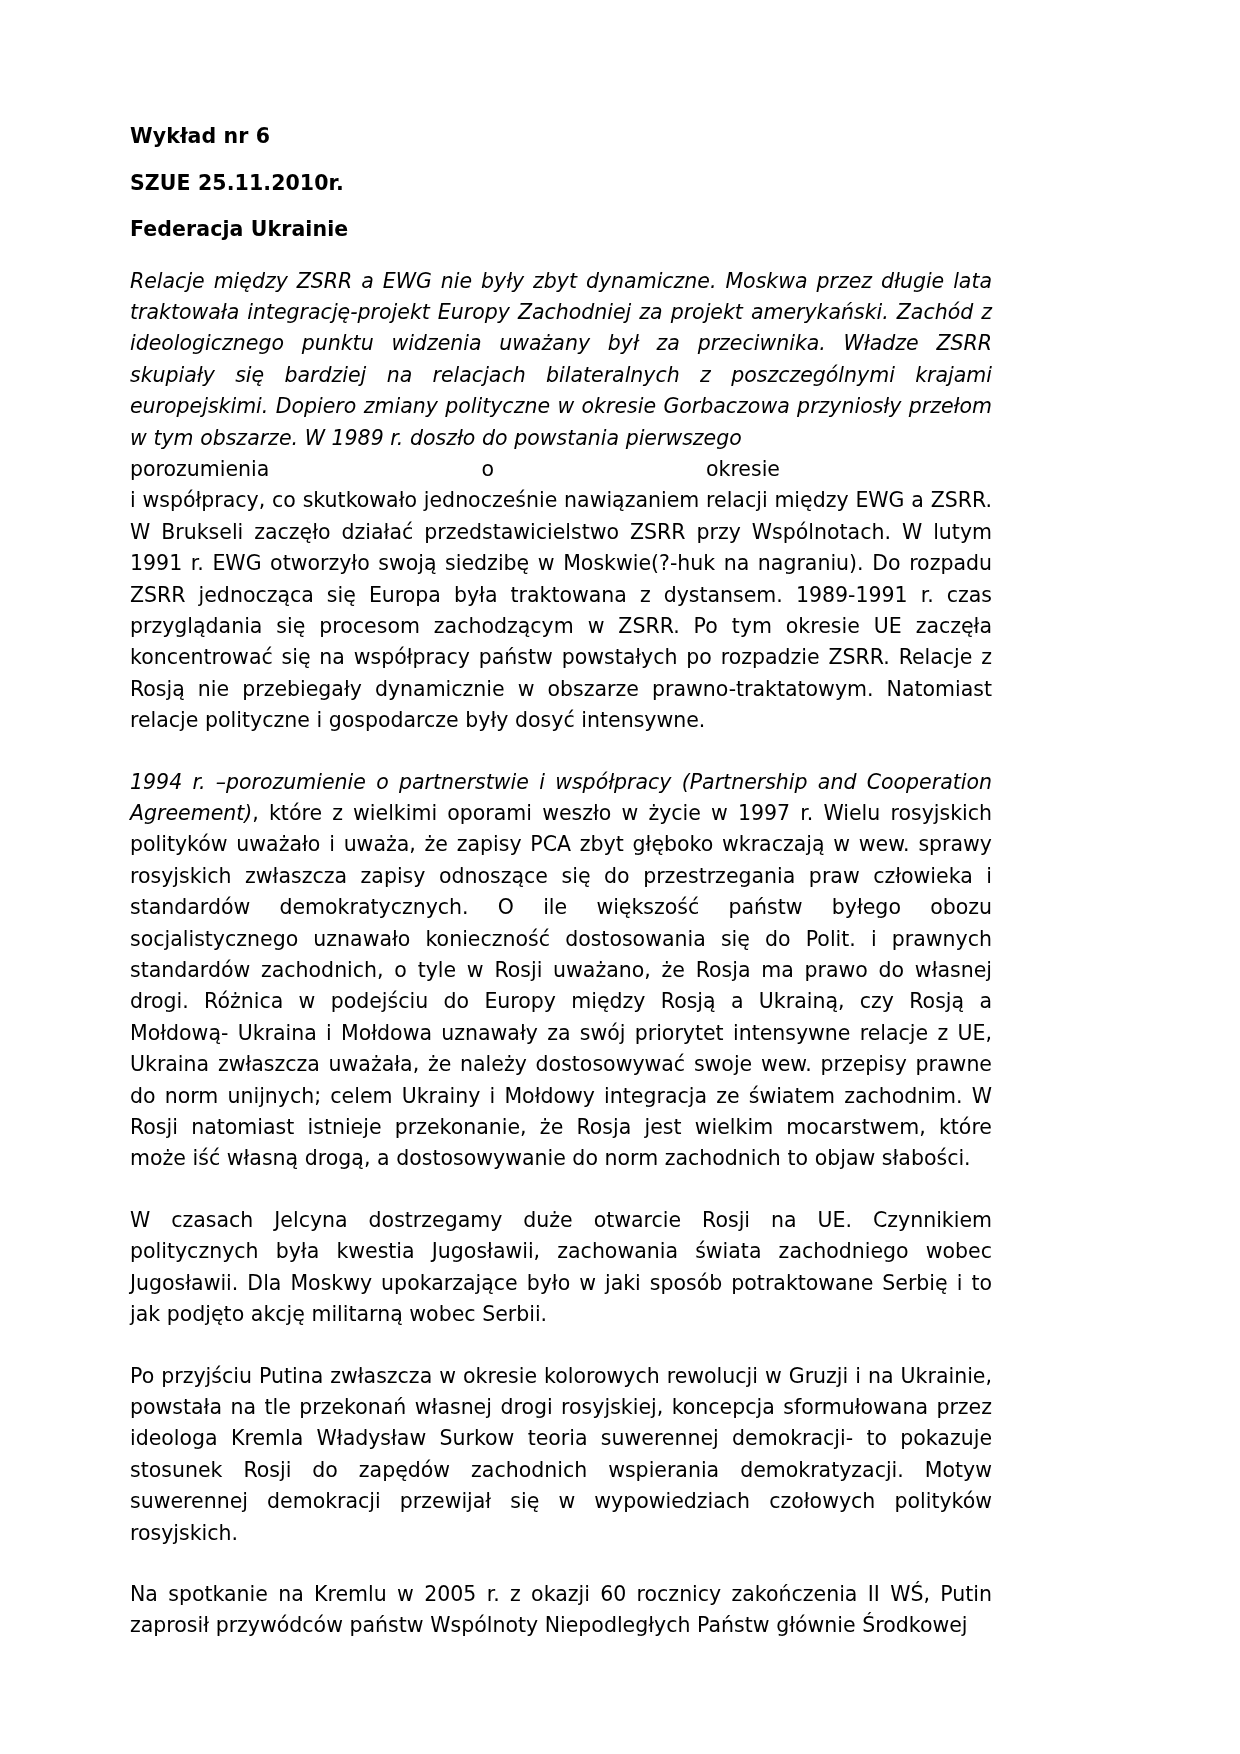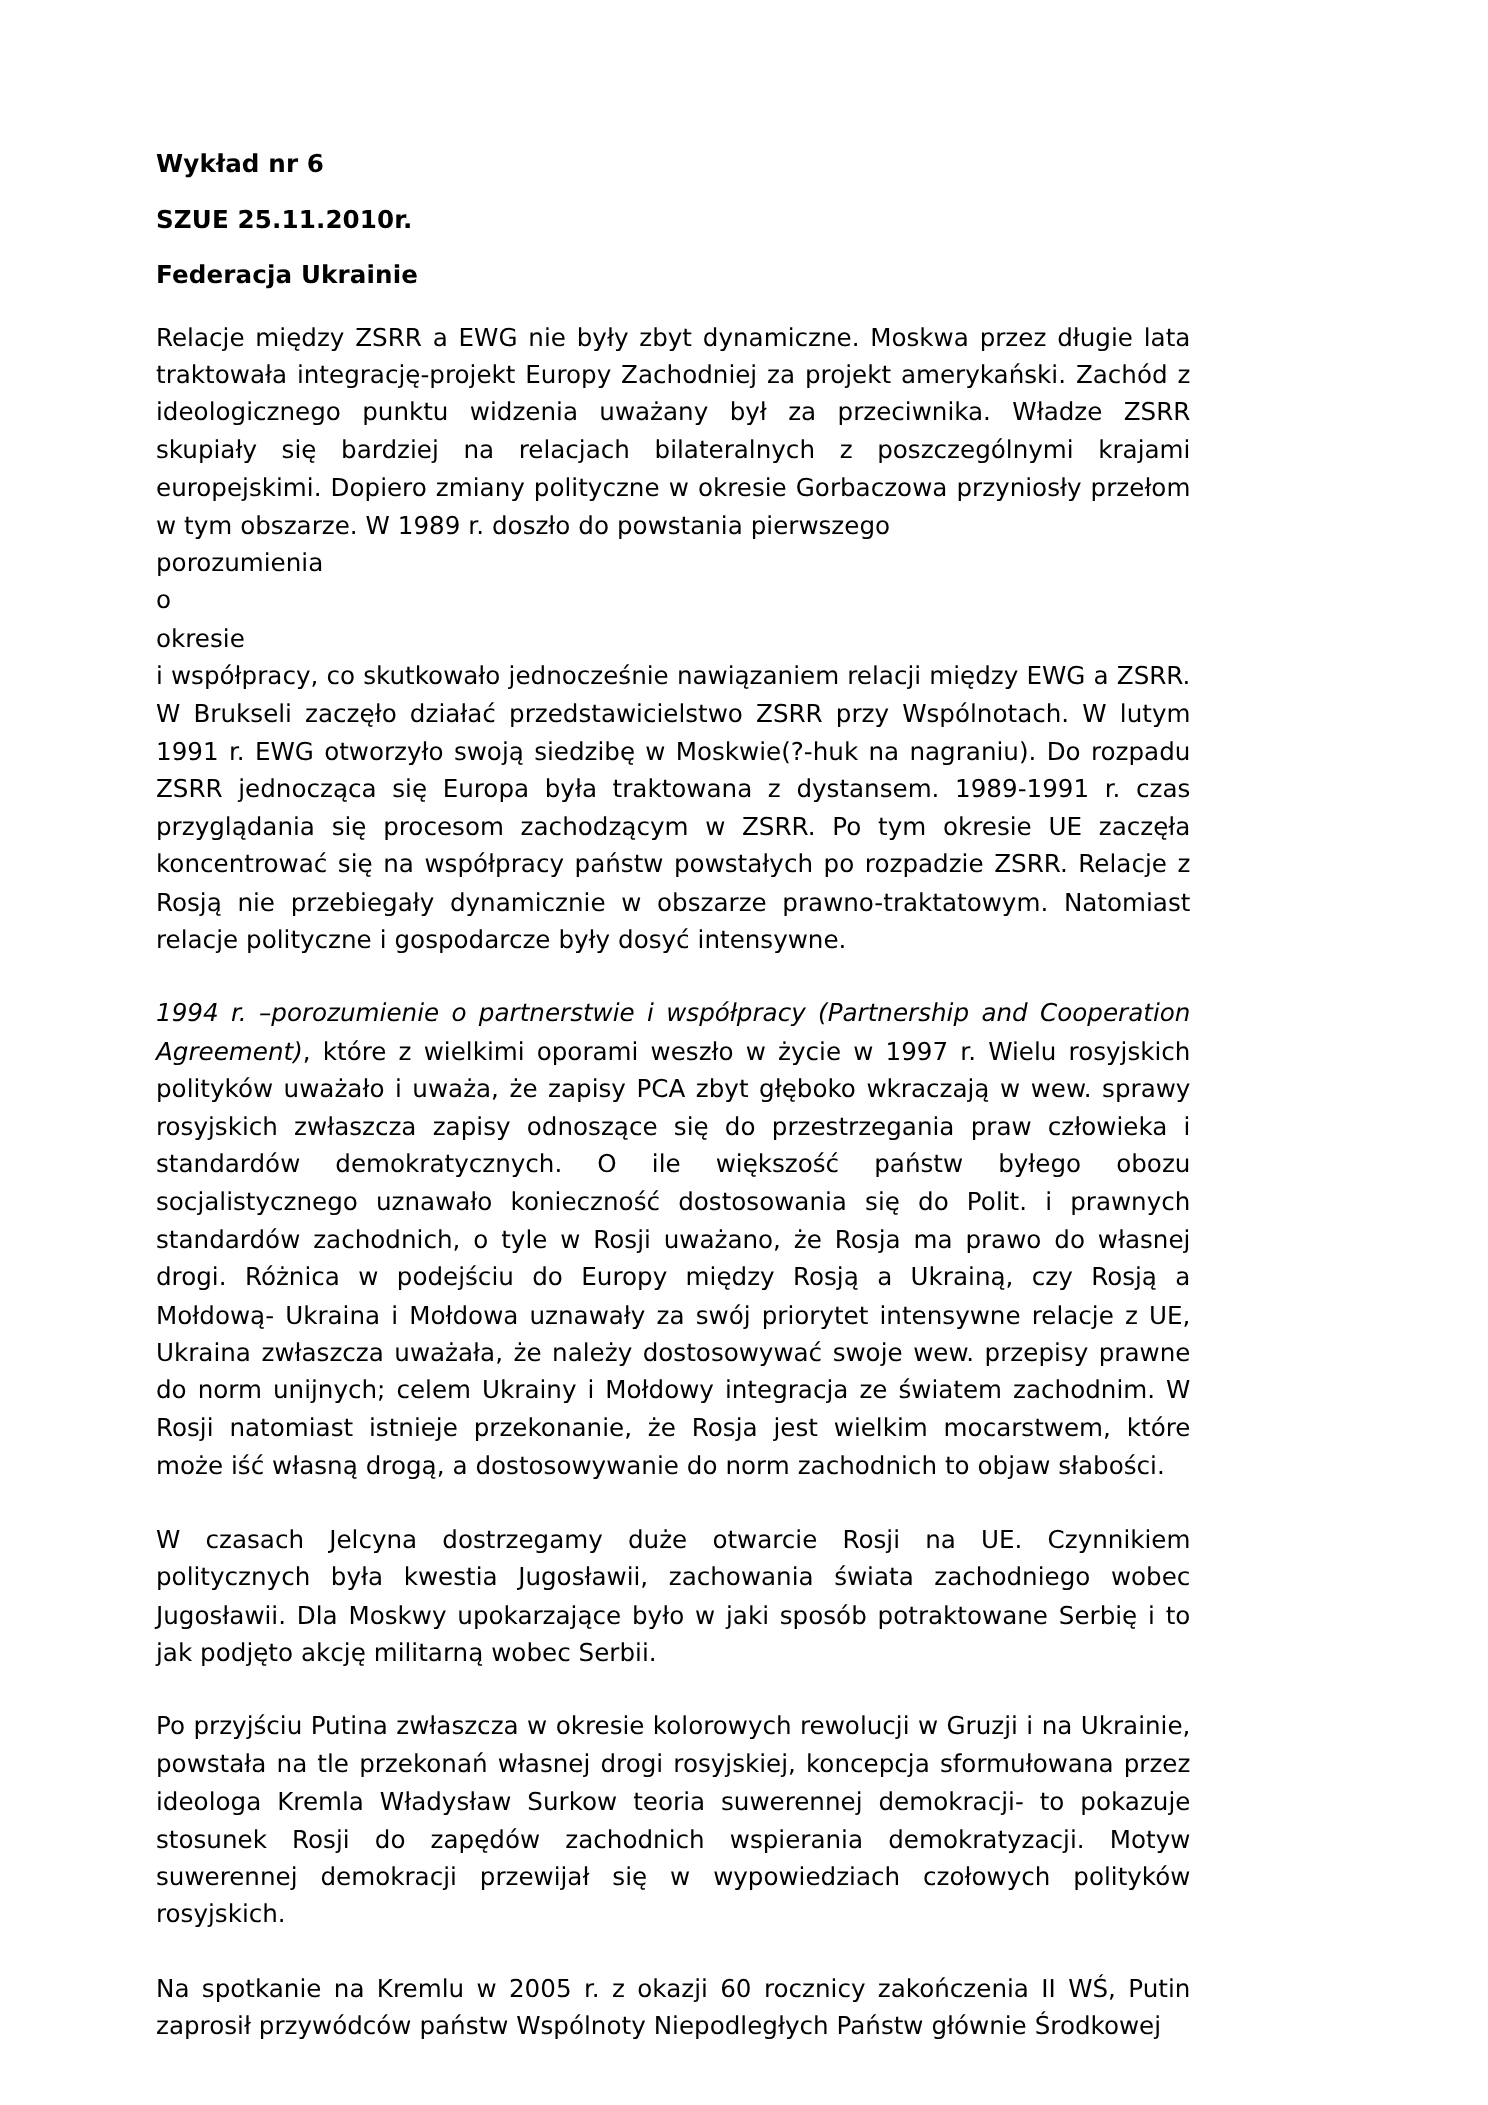--- a/index.html
+++ b/index.html
@@ -55,28 +55,28 @@
   .italic {
     font-style: italic;
   }
   
   .stretch-line {
     display: flex;
     justify-content: space-between;
     width: 100%;
     font-size: 20.5px;
     line-height: 31.4px;
-    flex-direction: column;
   }
   .stretch-line > span {
     white-space: nowrap;
   }
   .para-seg {
     text-align: justify;
     text-justify: inter-word;
+    font-style: italic;
   }
   .para-seg-tail {
     text-align: justify;
   }
   .tight {
     margin-bottom: 0;
   }
 </style>
 </head>
 <body>

